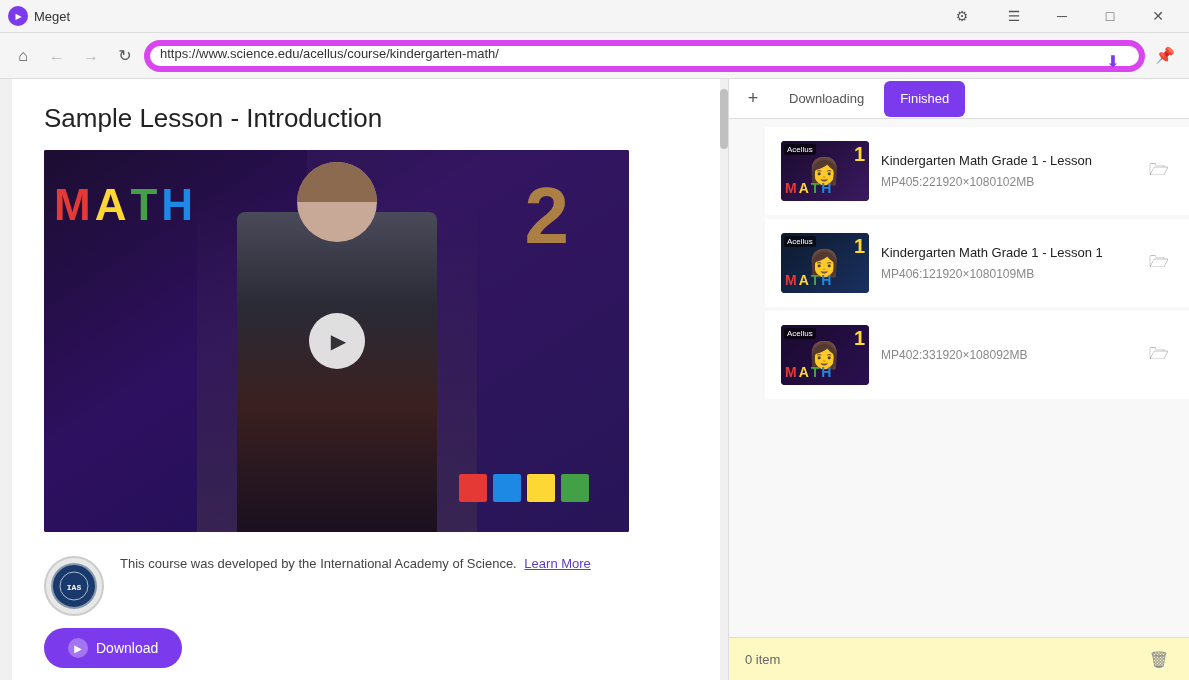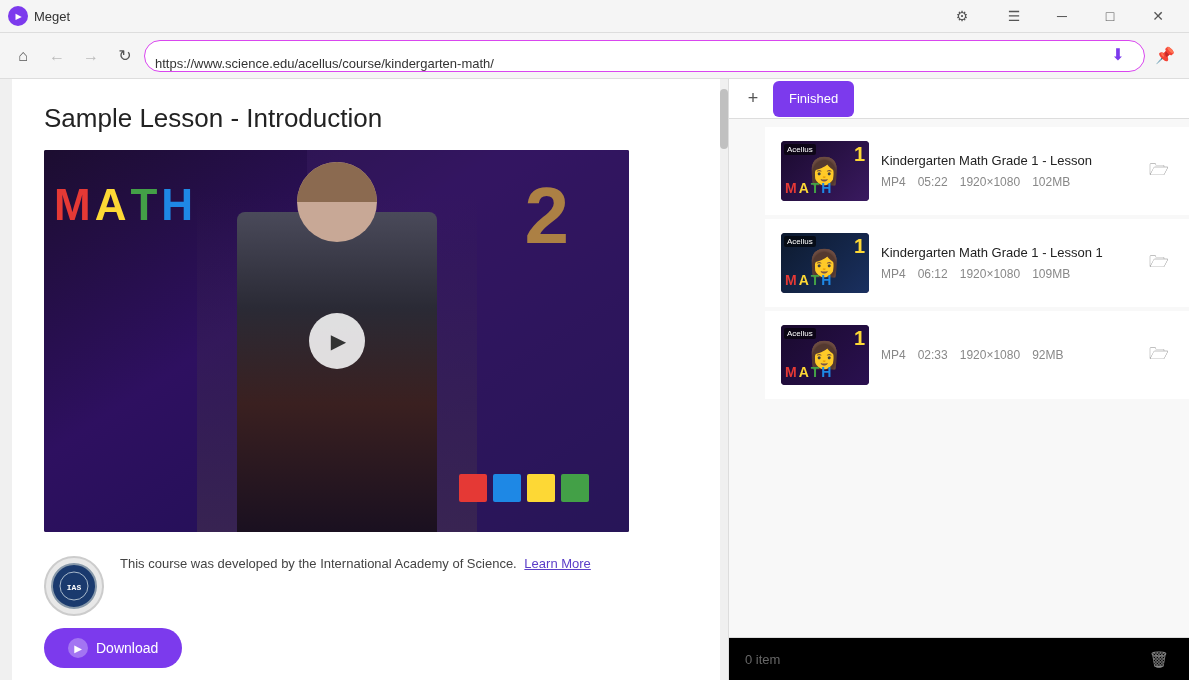--- a/index.html
+++ b/index.html
@@ -20,21 +20,21 @@
     .win-btn.gear { margin-right: 4px; }
 
     
     .toolbar {
       display: flex; align-items: center; background: #f5f5f5;
       height: 46px; padding: 0 8px; gap: 4px;
       border-bottom: 1px solid #ddd;
     }
     .nav-btn { width: 30px; height: 30px; border: none; background: transparent; cursor: pointer; font-size: 16px; color: #555; border-radius: 4px; display: flex; align-items: center; justify-content: center; }
     .nav-btn.disabled { color: #bbb; cursor: default; }
-    .address-bar-wrap { flex: 1; display: flex; align-items: flex-end; background: white; border: 1px solid #d946ef; border-radius: 20px; height: 32px; padding: 0 10px; gap: 6px; }
+    .address-bar-wrap { flex: 1; display: flex; align-items: flex-start; background: white; border: 6px solid #d946ef; border-radius: 20px; height: 32px; padding: 0 10px; gap: 6px; }
     .address-input { flex: 1; border: none; outline: none; font-size: 13px; color: #333; background: transparent; }
     .toolbar-icon-btn { width: 32px; height: 32px; border: none; background: transparent; cursor: pointer; font-size: 16px; color: #555; border-radius: 4px; display: flex; align-items: center; justify-content: center; }
 
     
     .main-layout { display: flex; height: calc(680px - 32px - 46px); padding-left: 12px; }
 
     
     .browser-content { flex: 1; background: white; overflow-y: auto; position: relative; border-right: 1px solid #ddd; }
 
     .page-content { padding: 24px 32px; }
@@ -56,24 +56,24 @@
     .tab-plus { width: 32px; height: 32px; border: none; background: transparent; cursor: pointer; font-size: 18px; color: #555; border-radius: 4px; display: flex; align-items: center; justify-content: center; }
     .tab-btn { height: 36px; padding: 0 16px; border: none; border-radius: 6px; cursor: pointer; font-size: 13px; font-weight: 500; }
     .tab-btn.inactive { background: transparent; color: #555; }
     .tab-btn.active { background: #7c3aed; color: white; }
 
     .downloads-list { flex: 1; overflow-y: auto; padding: 8px 0; }
     .download-item { display: flex; align-items: center; gap: 12px; padding: 14px 16px; background: white; margin-bottom: 4px; margin-left: 36px; }
     .dl-thumbnail { width: 88px; height: 60px; border-radius: 4px; overflow: hidden; flex-shrink: 0; background: #2a1a4a; }
     .dl-info { flex: 1; }
     .dl-title { font-size: 13px; font-weight: 500; color: #222; margin-bottom: 6px; line-height: 1.3; }
-    .dl-meta { font-size: 12px; color: #888; display: flex; gap: 12px; }
+    .dl-meta { font-size: 12px; color: #888; display: flex; }
     .dl-folder-btn { width: 28px; height: 28px; border: none; background: transparent; cursor: pointer; color: #888; font-size: 16px; display: flex; align-items: center; justify-content: center; border-radius: 4px; }
 
-    .panel-footer { height: 44px; display: flex; align-items: center; justify-content: space-between; padding: 0 16px; border-top: 1px solid #ddd; background: #000000; }
+    .panel-footer { height: 44px; display: flex; align-items: center; justify-content: space-between; padding: 0 16px; border-top: 1px solid #ddd; background: #fef9c3; }
     .footer-count { font-size: 13px; color: #666; }
     .footer-trash { width: 28px; height: 28px; border: none; background: transparent; cursor: pointer; color: #888; font-size: 16px; display: flex; align-items: center; justify-content: center; }
 
     
     .scene { position: absolute; inset: 0; }
     .scene-bg { background: linear-gradient(to bottom right, #1c0d30 0%, #2e1060 40%, #1a1050 100%); width: 100%; height: 100%; }
     .shelf-bg { position: absolute; top: 0; right: 0; width: 55%; height: 100%; background: rgba(60,30,100,0.4); }
     .math-sign { position: absolute; top: 30px; left: 10px; display: flex; gap: 4px; }
     .math-letter { font-size: 44px; font-weight: 900; }
     .letter-m { color: #e53935; }
@@ -172,20 +172,21 @@
 
     <div style="position:absolute;right:0;top:0;width:8px;height:100%;background:#f0f0f0;">
       <div style="position:absolute;right:0;top:10px;width:8px;height:60px;background:#c0c0c0;border-radius:4px;"></div>
     </div>
   </div>
 
   <div class="right-panel">
 
     <div class="panel-tabs">
       <button class="tab-plus">+</button>
+      <button class="tab-btn inactive">Downloading</button>
       <button class="tab-btn active">Finished</button>
     </div>
 
     <div class="downloads-list">
 
       <div class="download-item">
         <div class="dl-thumbnail">
           <div style="width:100%;height:100%;background:linear-gradient(135deg,#1a0a2e,#3a1a60);position:relative;display:flex;align-items:center;justify-content:center;">
             <span style="position:absolute;top:3px;left:3px;background:rgba(0,0,0,0.6);color:white;font-size:8px;padding:1px 3px;border-radius:2px;">Acellus</span>
             <span style="position:absolute;top:2px;right:4px;color:#fdd835;font-size:20px;font-weight:900;">1</span>

